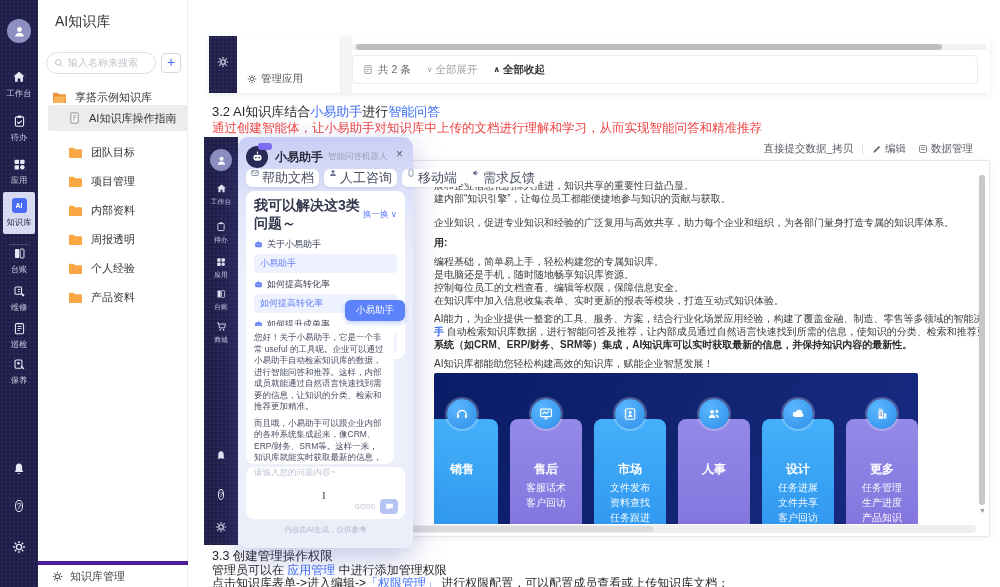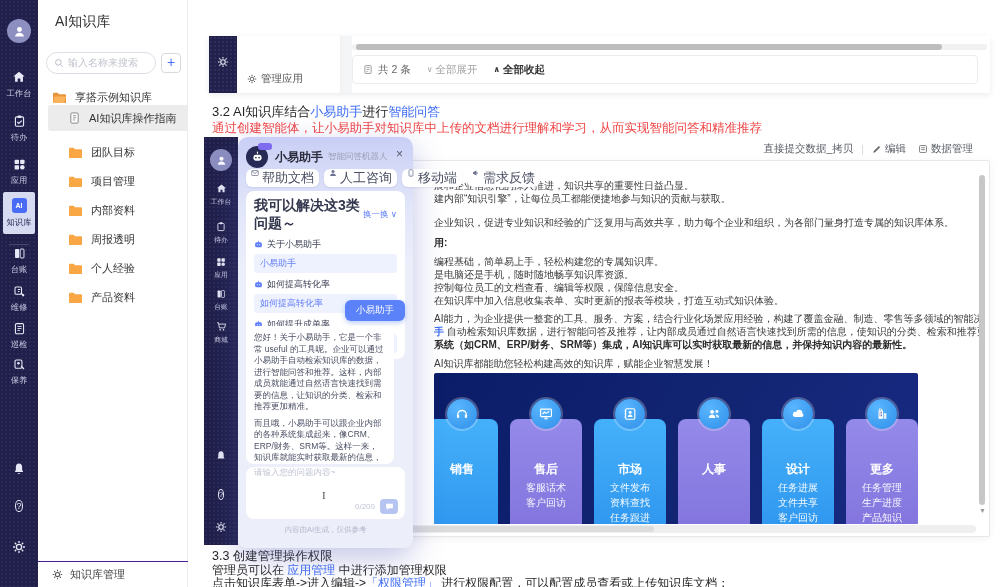--- a/index.html
+++ b/index.html
@@ -28,21 +28,21 @@
 .search-box{position:absolute;left:8px;top:52px;width:110px;height:22px;border:1px solid #dcdfe6;border-radius:11px;
   display:flex;align-items:center;padding:0 7px;background:#fff}
 .search-ph{font-size:10px;color:#c0c4cc;margin-left:4px;white-space:nowrap}
 .add-btn{position:absolute;left:123px;top:53px;width:20px;height:20px;border:1px solid #d9d9d9;border-radius:4px;
   color:#4a6bf5;font-size:14px;line-height:17px;text-align:center;background:#fff;cursor:pointer}
 .tree-row{position:absolute;left:0;width:150px;height:26px;display:flex;align-items:center;cursor:pointer}
 .tree-row .t-icon{margin-left:14px;display:flex}
 .tree-row.child .t-icon{margin-left:30px}
 .t-label{font-size:11px;color:#333;margin-left:8px;white-space:nowrap}
 .sel-bg{position:absolute;left:10px;top:105px;width:170px;height:26px;background:#ececec;border-radius:3px}
-.sb-footer{position:absolute;left:0;bottom:0;width:150px;height:26px;border-top:1px solid #4c1d95;
+.sb-footer{position:absolute;left:0;bottom:0;width:150px;height:26px;border-top:4px solid #4c1d95;
   display:flex;align-items:center;cursor:pointer}
 .sb-footer .t-label{margin-left:7px;font-size:11px;color:#444}
 
 .main{position:absolute;left:188px;top:0;width:812px;height:587px;background:#fff}
 
 .snippet{position:absolute;left:21px;top:36px;width:781px;height:57px;background:#fff;
   box-shadow:0 2px 6px rgba(0,0,0,.08)}
 .snip-navy{position:absolute;left:0;top:0;width:28px;height:57px;background:#22214d;
   background-image:radial-gradient(rgba(255,255,255,.06) 1px,transparent 1px);background-size:4px 4px;
   display:flex;justify-content:center;padding-top:20px}

